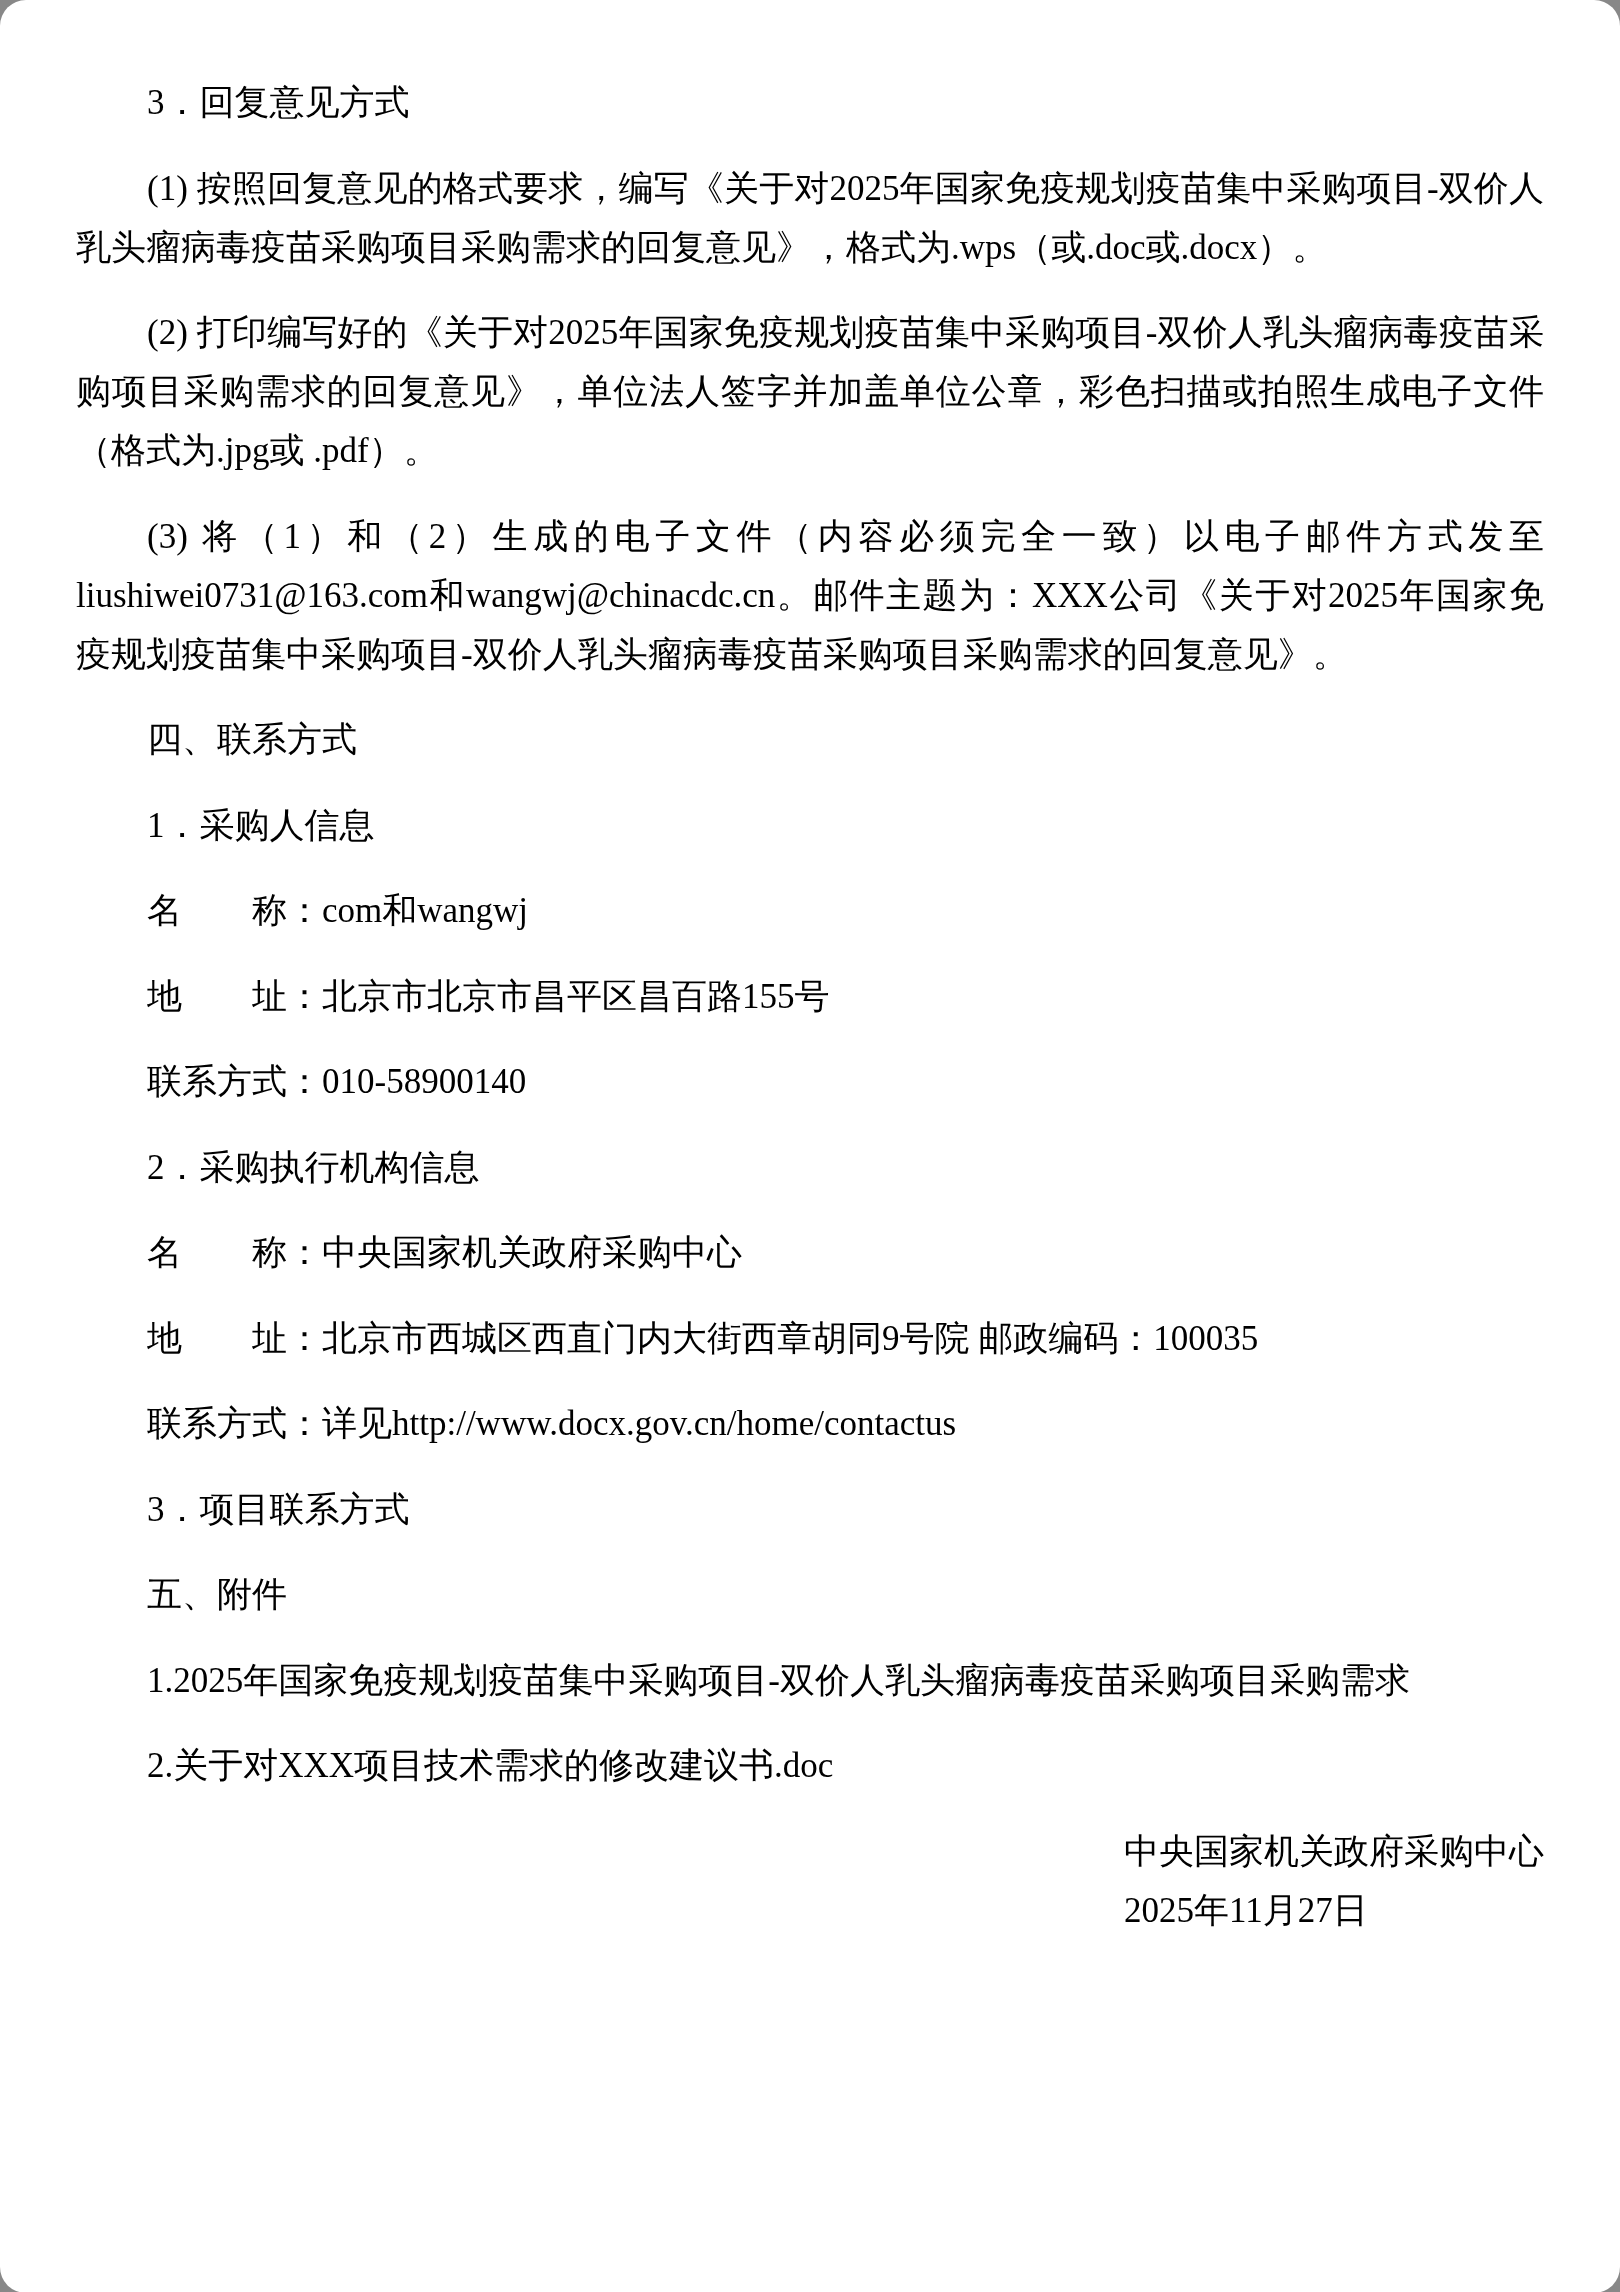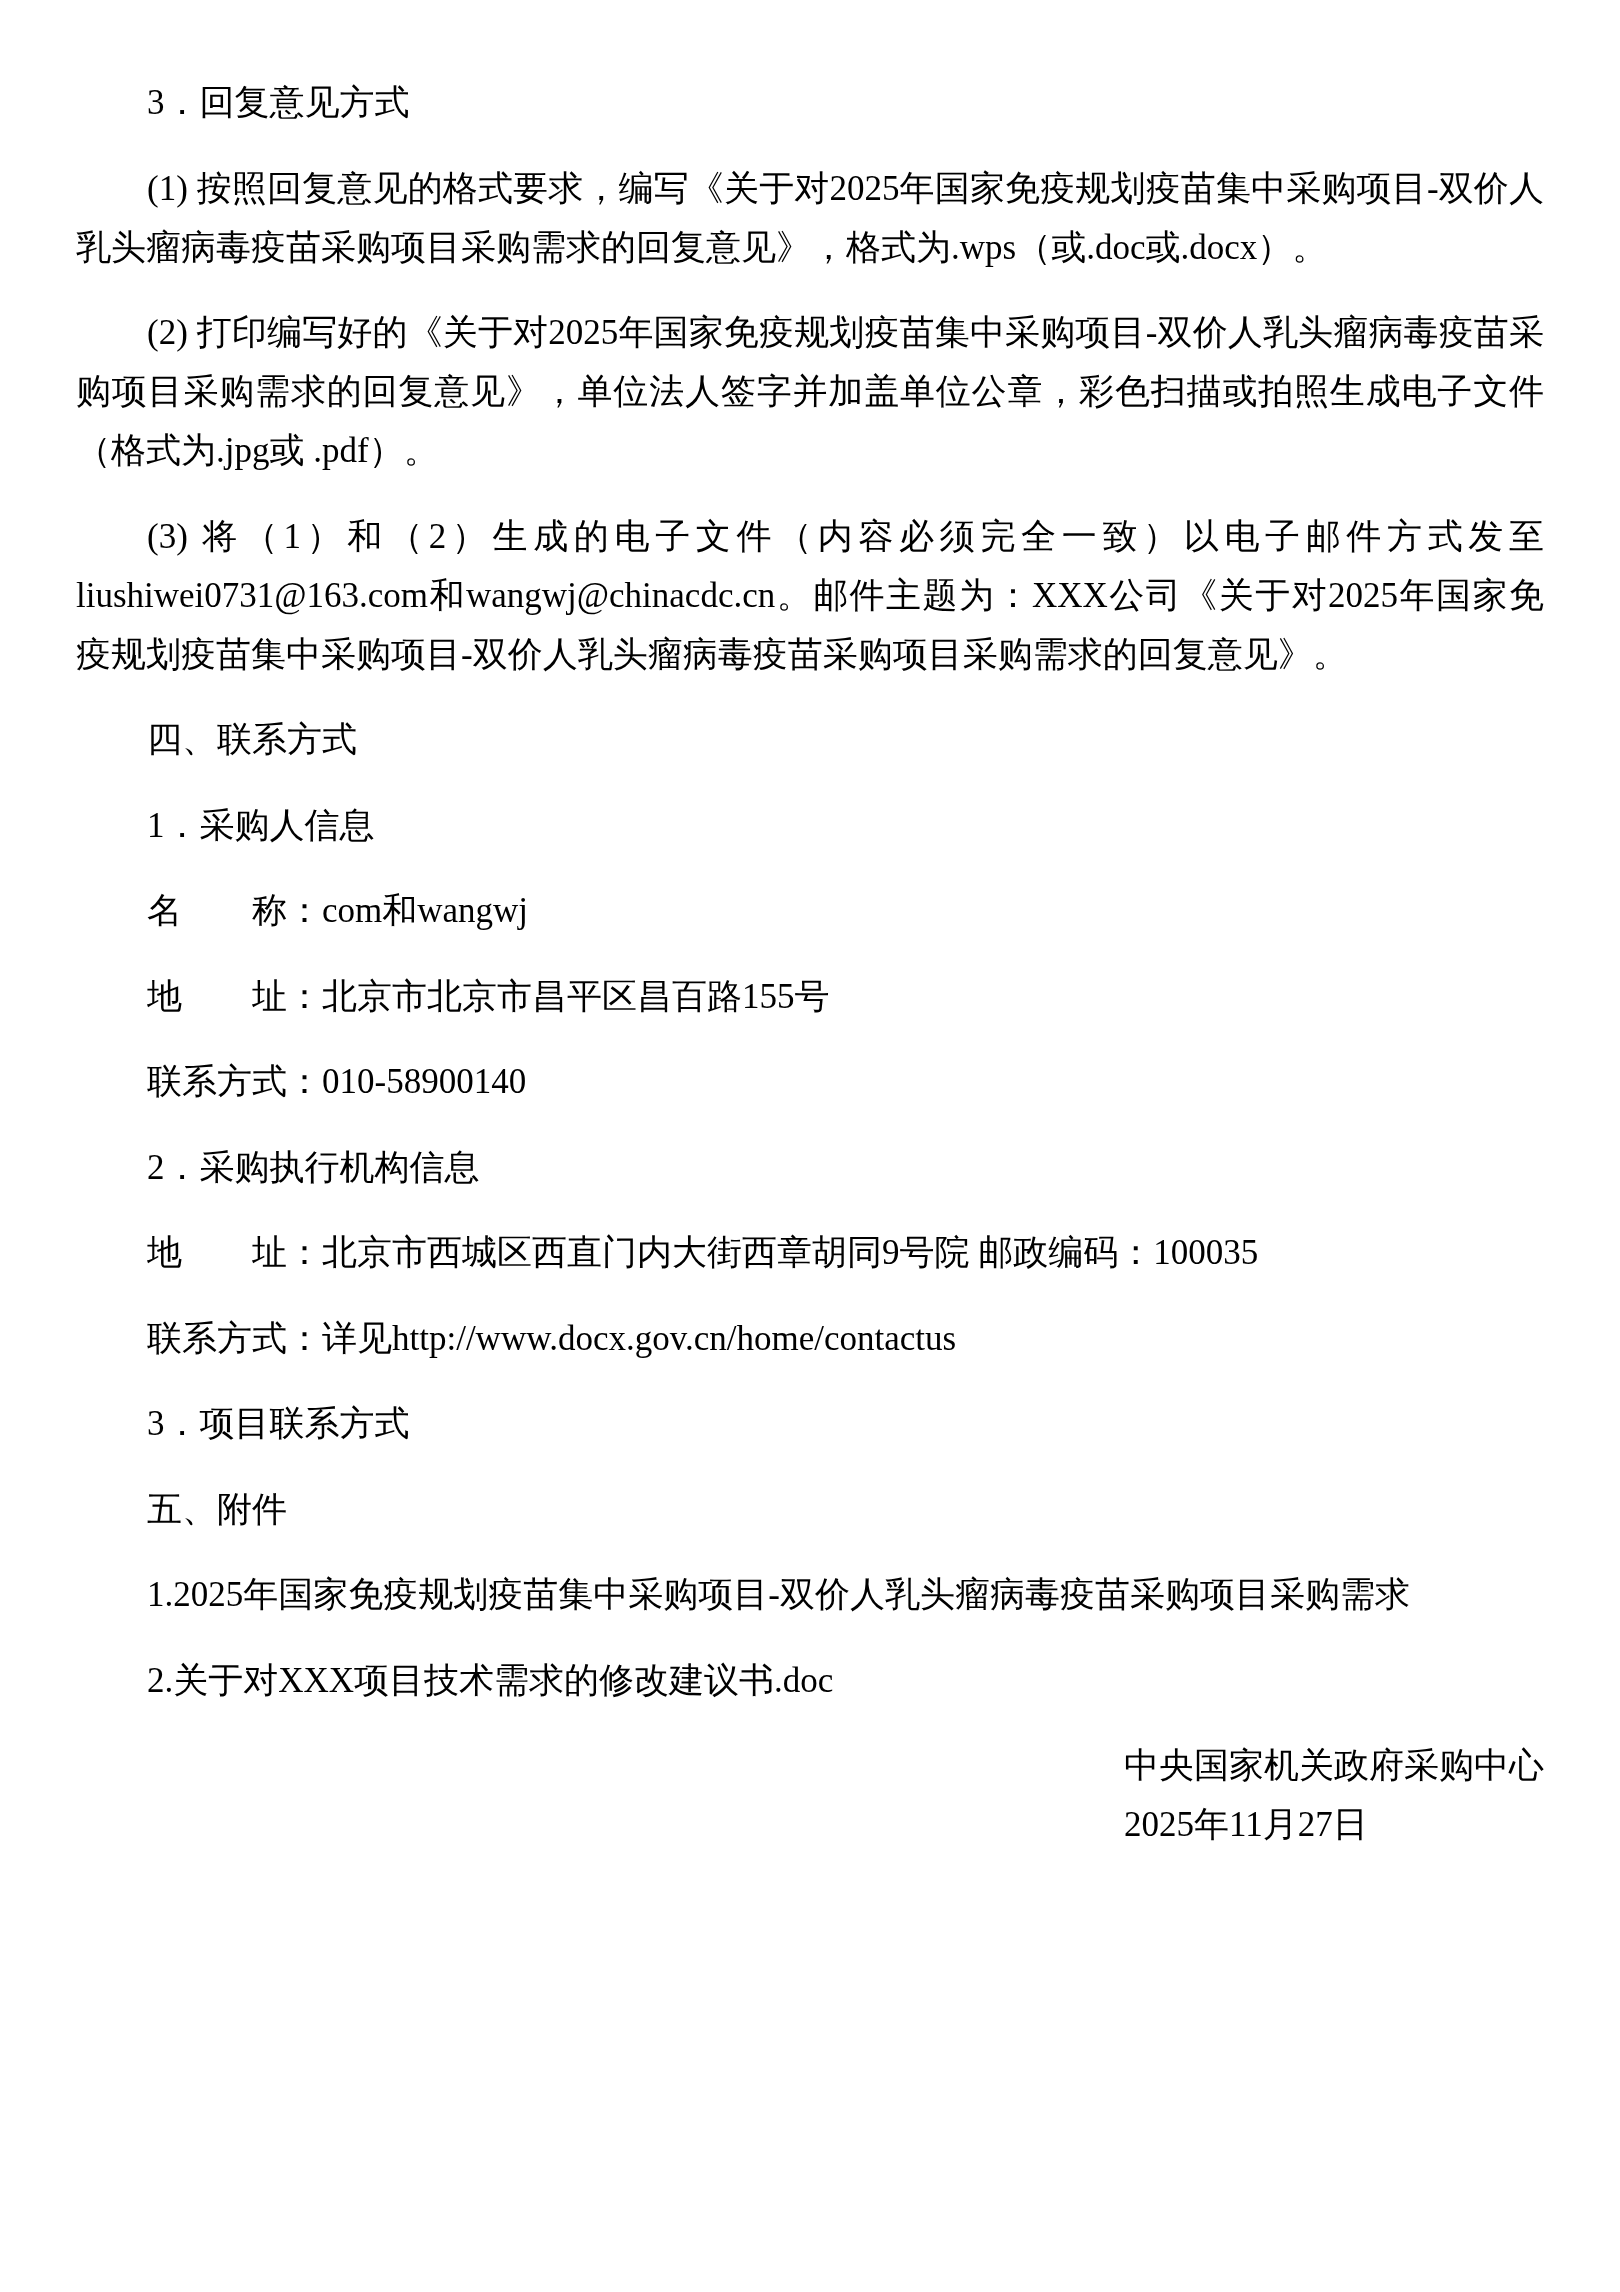--- a/index.html
+++ b/index.html
@@ -11,20 +11,21 @@
     position: relative;
     width: 1620px;
     height: 2293px;
     margin: 0 auto;
     background: #ffffff;
     color: #000000;
     font-family: "Liberation Serif", "DejaVu Serif", serif;
     box-sizing: border-box;
     padding: 73px 76px 0 76px;
     overflow: hidden;
+    border-radius: 26px;
   }
   .doc p {
     margin: 0 0 26.5px 0;
     font-size: 35px;
     line-height: 59px;
     text-align: justify;
     text-indent: 71px;
     white-space: pre-wrap;
     overflow-wrap: break-word;
     font-weight: normal;
@@ -62,20 +63,21 @@
     <p>1．采购人信息</p>
 
     <p>名　　称：com和wangwj</p>
 
     <p>地　　址：北京市北京市昌平区昌百路155号</p>
 
     <p>联系方式：010-58900140</p>
 
     <p>2．采购执行机构信息</p>
 
+    <p>名　　称：中央国家机关政府采购中心</p>
 
     <p>地　　址：北京市西城区西直门内大街西章胡同9号院 邮政编码：100035</p>
 
     <p>联系方式：详见http://www.docx.gov.cn/home/contactus</p>
 
     <p>3．项目联系方式</p>
 
 
     <p>五、附件</p>
 

